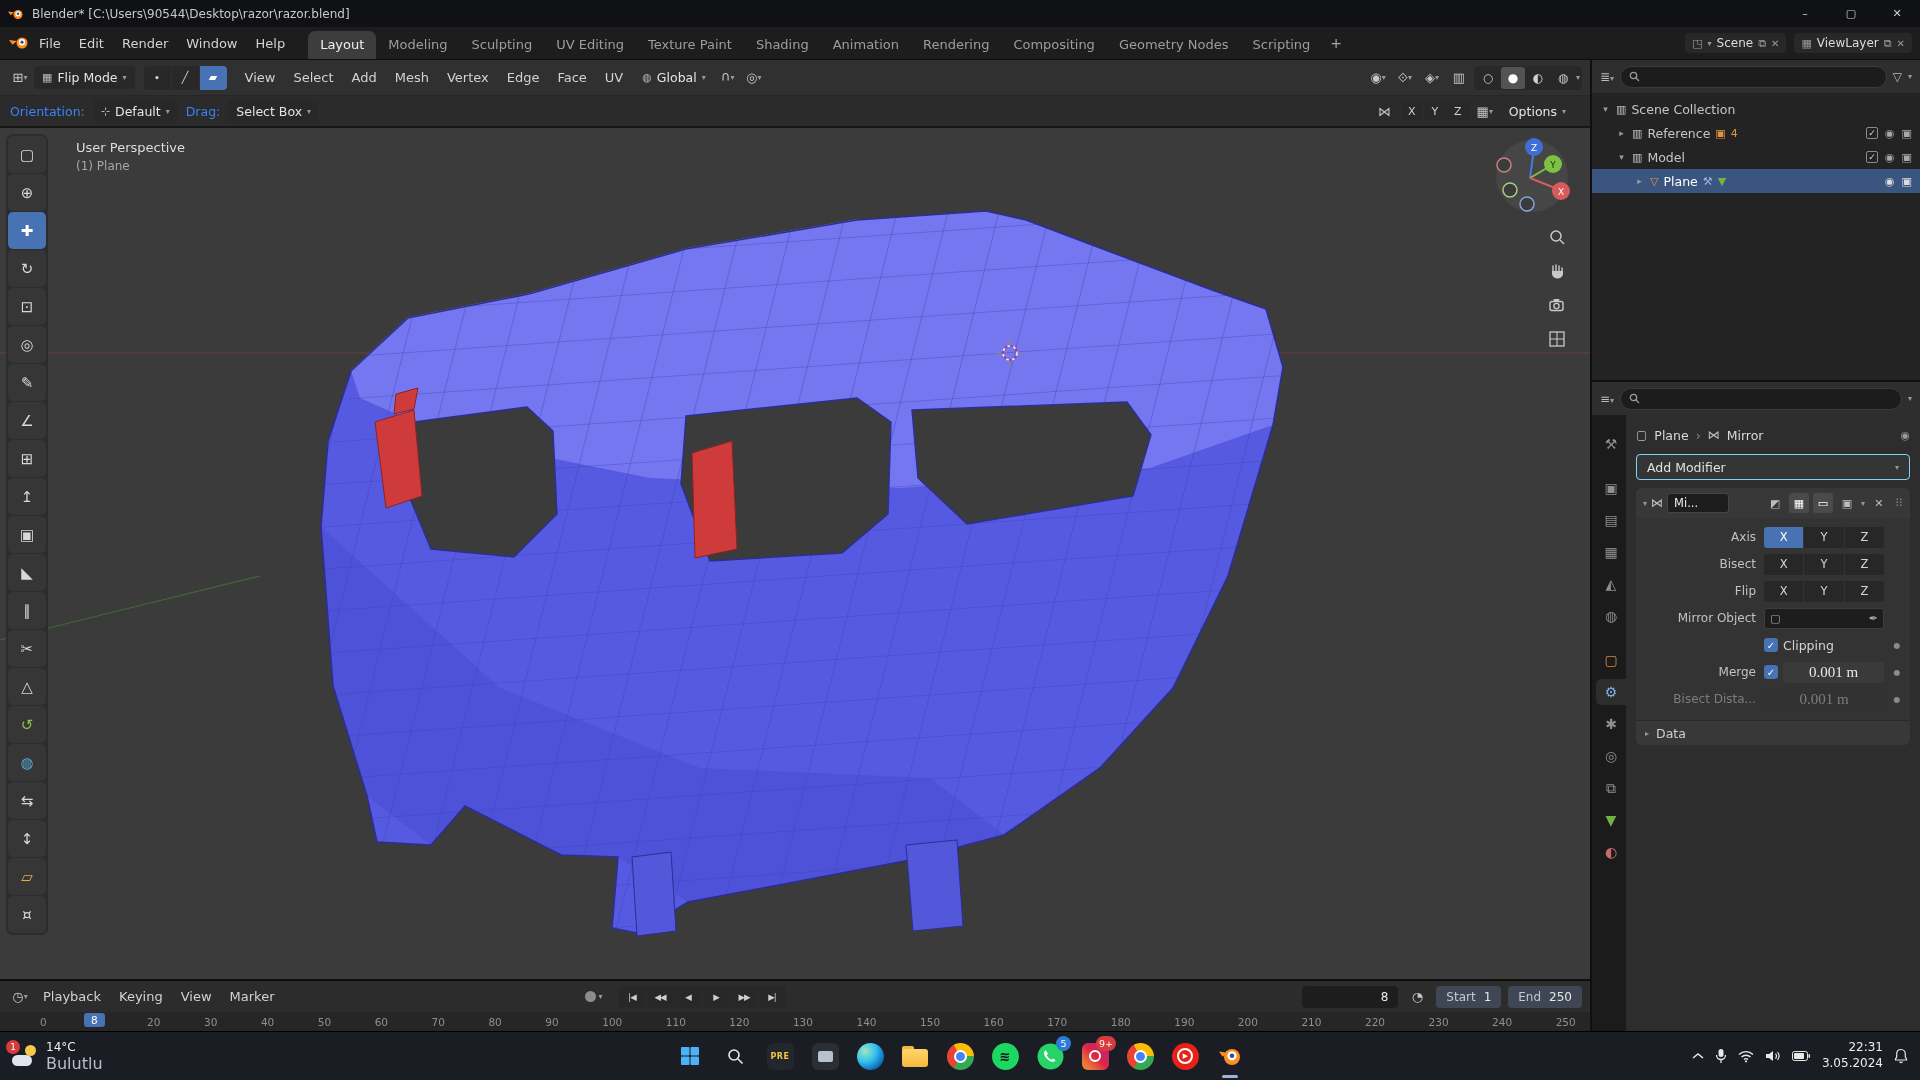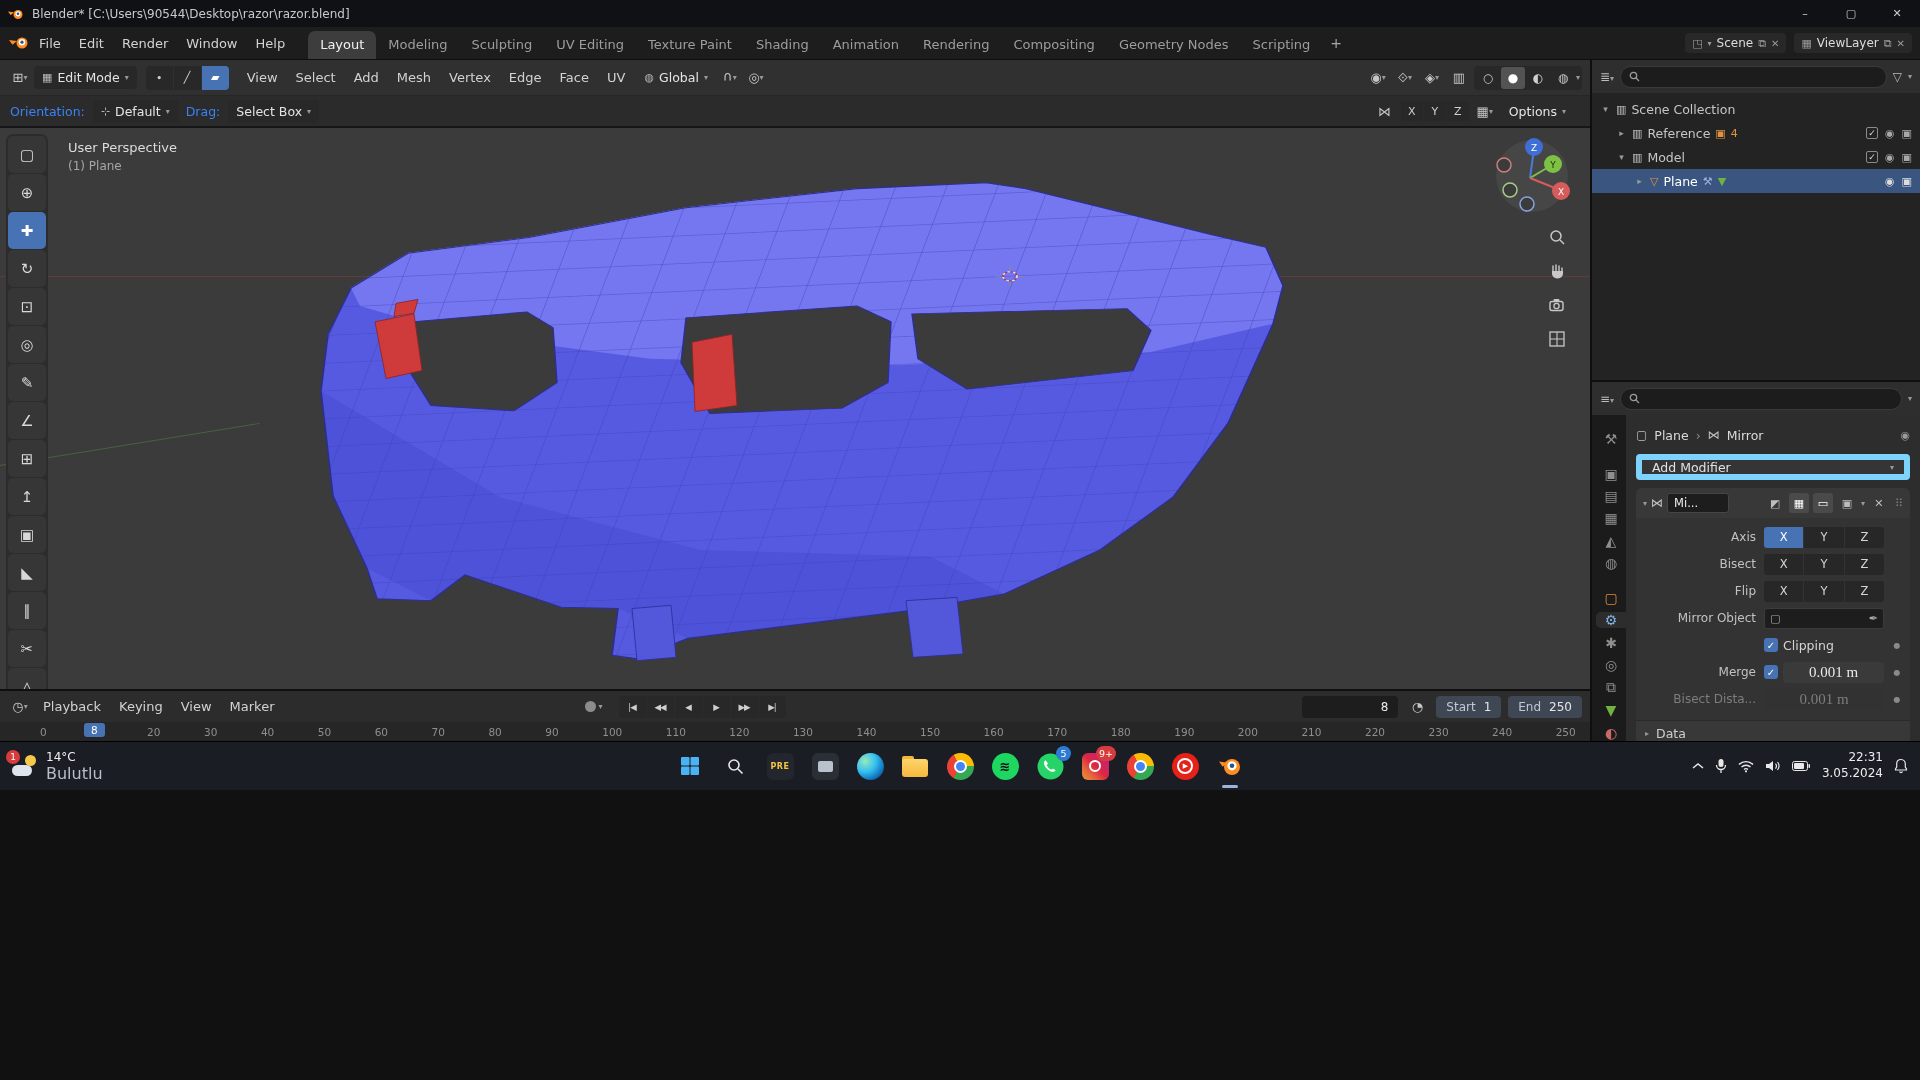--- a/index.html
+++ b/index.html
@@ -1,18 +1,18 @@
 <!DOCTYPE html>
 <html><head>
 <meta charset="utf-8">
 <style>
   * { box-sizing:border-box; margin:0; padding:0; }
   html,body { width:1920px; height:1080px; overflow:hidden; }
   body { font-family:"DejaVu Sans", sans-serif; background:#111; color:#d4d4d4; font-size:13px; }
-  .app { width:1920px; height:790px; display:flex; flex-direction:column; background:#1a1a1a; }
+  .app { width:1920px; height:1080px; display:flex; flex-direction:column; background:#1a1a1a; }
 
   
   .titlebar { height:27px; background:#0f1115; display:flex; align-items:center; gap:8px; padding-left:8px; flex:none; }
   .titlebar .title { font-size:12px; color:#c9c9c9; }
   .win-controls { margin-left:auto; display:flex; height:100%; }
   .win-btn { width:46px; display:flex; align-items:center; justify-content:center; color:#cfcfcf; font-size:11px; }
 
   
   .topbar { height:33px; background:#1d1d1d; display:flex; align-items:center; padding:0 8px; flex:none; border-bottom:1px solid #0e0e0e; }
   .tb-menus { display:flex; }
@@ -58,21 +58,21 @@
   .axis-mini:last-child { border-radius:0 3px 3px 0; }
 
   
   .viewport { flex:1; position:relative; background:#3b3b3b; overflow:hidden; }
   .car-svg { position:absolute; inset:0; width:100%; height:100%; }
   .left-toolbar { position:absolute; left:6px; top:6px; width:42px; background:#2c2c2c; border-radius:7px; padding:2px; display:flex; flex-direction:column; gap:1px; z-index:5; }
   .tool-btn { height:37px; border-radius:5px; display:flex; align-items:center; justify-content:center; background:#363636; }
   .tool-btn.active { background:#4772b3; }
   .tool-glyph { font-size:15px; color:#d8d8d8; }
   .tool-btn.active .tool-glyph { color:#fff; }
-  .vp-text { position:absolute; left:68px; top:12px; z-index:4; }
+  .vp-text { position:absolute; left:76px; top:12px; z-index:4; }
   .vp-title { color:#dcdcdc; font-size:13px; }
   .vp-sub { color:#a6a6a6; font-size:12px; margin-top:4px; }
   .nav-gizmo { position:absolute; top:6px; right:16px; z-index:4; }
   .vp-side-icons { position:absolute; top:100px; right:24px; display:flex; flex-direction:column; gap:16px; align-items:center; z-index:4; }
 
   
   .timeline { height:52px; flex:none; display:flex; flex-direction:column; border-top:2px solid #0f0f0f; }
   .tl-header { height:31px; background:#2c2c2c; display:flex; align-items:center; gap:2px; padding:0 8px; flex:none; }
   .tp-rec { margin-left:300px; display:flex; align-items:center; gap:2px; }
   .rec-dot { width:11px; height:11px; border-radius:50%; background:#8c8c8c; }
@@ -106,21 +106,21 @@
   .properties { flex:1; display:flex; flex-direction:column; min-height:0; }
   .prop-body { flex:1; display:flex; min-height:0; }
   .prop-tabs { width:34px; background:#1b1b1b; display:flex; flex-direction:column; align-items:flex-end; padding-top:16px; gap:6px; flex:none; }
   .prop-tab { width:30px; height:26px; display:flex; align-items:center; justify-content:center; font-size:14px; color:#8f8f8f; border-radius:5px 0 0 5px; }
   .prop-tab.active { background:#2d2d2d; }
   .prop-tab.gap_before { margin-top:12px; }
   .prop-content { flex:1; background:#2d2d2d; padding:6px 10px; overflow:hidden; font-size:12.5px; min-width:0; }
   .breadcrumb { display:flex; align-items:center; gap:7px; height:28px; color:#dadada; }
   .bc-sep { color:#8a8a8a; }
   .pin { margin-left:auto; color:#9a9a9a; font-size:11px; }
-  .add-modifier { margin:5px 0 8px; height:26px; background:#353535; border:6px solid #7dd3fc; border-radius:4px; display:flex; align-items:center; padding:0 10px; color:#e0e0e0; }
+  .add-modifier { margin:5px 0 8px; height:26px; background:#353535; border:1px solid #7dd3fc; border-radius:4px; display:flex; align-items:center; padding:0 10px; color:#e0e0e0; }
   .add-modifier .arrow { margin-left:auto; }
   .modifier-panel { background:#333333; border-radius:6px; overflow:hidden; }
   .mod-header { height:30px; display:flex; align-items:center; gap:4px; padding:0 7px; background:#383838; }
   .mod-name { width:62px; height:20px; background:#1d1d1d; border:1px solid #454545; border-radius:3px; color:#ececec; font-size:11.5px; display:flex; align-items:center; padding:0 6px; }
   .mod-toggle { width:20px; height:20px; display:flex; align-items:center; justify-content:center; color:#bdbdbd; font-size:11px; border-radius:3px; }
   .mod-toggle.on { background:#4a4a4a; color:#fff; }
   .mhicon { color:#c0c0c0; font-size:12px; }
   .grip { color:#7a7a7a; font-size:11px; margin-left:2px; }
   .mod-body { padding:8px 8px 10px; display:flex; flex-direction:column; gap:5px; }
   .prow { display:flex; align-items:center; gap:8px; height:22px; }
@@ -242,21 +242,21 @@
     </div>
   </div>
 
   <div class="main-row">
     <div class="left-col">
 
       <div class="vheader">
         <span class="icon-btn">⊞<span class="arrow">▾</span></span>
         <div class="dd">
           <span class="dicon">▦</span>
-          <span>Edit Mode</span>
+          <span>Flip Mode</span>
           <span class="arrow">▾</span>
         </div>
         <div class="mode-btns">
           <span class="mode-btn">∙</span>
           <span class="mode-btn">╱</span>
           <span class="mode-btn active">▰</span>
         </div>
         <div class="vh-menus">
 
         <span class="menu-item">View</span>

